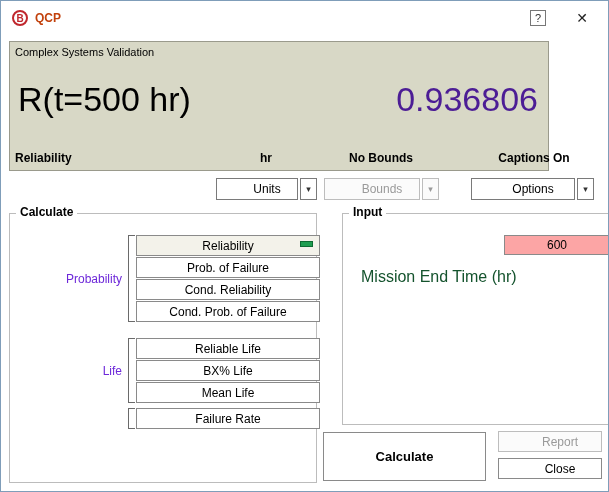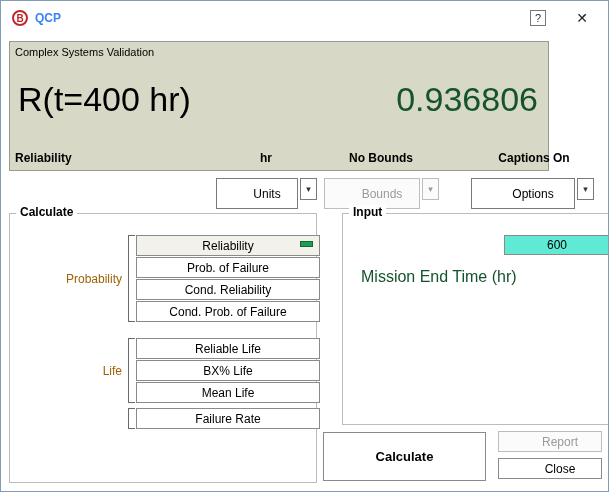--- a/index.html
+++ b/index.html
@@ -13,51 +13,51 @@
   }
 
   
   .titlebar { position: absolute; left: 0; top: 0; width: 100%; height: 34px; background: #ffffff; }
   .app-icon {
     position: absolute; left: 11px; top: 9px; width: 16px; height: 16px;
     border: 2px solid #c0272d; border-radius: 50%;
     color: #c0272d; font-weight: bold; font-size: 10px;
     display: flex; align-items: center; justify-content: center;
   }
-  .win-title { position: absolute; left: 34px; top: 10px; font-size: 12px; font-weight: bold; color: #3b82f6; }
+  .win-title { position: absolute; left: 34px; top: 10px; font-size: 12px; font-weight: bold; color: #c2410c; }
   .help-btn {
     position: absolute; right: 62px; top: 9px; width: 16px; height: 16px;
     border: 1px solid #777; color: #333; font-size: 11px;
     display: flex; align-items: center; justify-content: center; cursor: pointer;
     background: #fff;
   }
   .close-btn {
     position: absolute; right: 16px; top: 7px; width: 20px; height: 20px;
     font-size: 14px; color: #222; display: flex; align-items: center; justify-content: center;
     cursor: pointer; background: #fff;
   }
 
   
   .display-panel {
     position: absolute; left: 8px; top: 40px; width: 540px; height: 130px;
     background: #d8d8c6; border: 1px solid #9a9a8c;
   }
   .display-caption { position: absolute; left: 5px; top: 4px; font-size: 11px; color: #000; }
   .display-expression { position: absolute; left: 8px; top: 38px; font-size: 34px; color: #000; }
-  .display-result { position: absolute; right: 10px; top: 38px; font-size: 34px; color: #14532d; }
+  .display-result { position: absolute; right: 10px; top: 38px; font-size: 34px; color: #4c1d95; }
   .status-row span { position: absolute; bottom: 5px; font-size: 12px; font-weight: bold; color: #000; }
   .status-left { left: 5px; }
   .status-units { left: 207px; width: 98px; text-align: center; }
   .status-bounds { left: 312px; width: 118px; text-align: center; }
   .status-captions { left: 460px; width: 128px; text-align: center; }
 
   
   .dd-group { position: absolute; top: 177px; height: 22px; display: flex; }
   .dd-main {
-    height: 31px; background: #ffffff; border: 1px solid #7a7a7a;
+    height: 22px; background: #ffffff; border: 1px solid #7a7a7a;
     font-size: 12px; font-family: inherit; cursor: pointer; padding-left: 20px;
   }
   .dd-arrow {
     width: 17px; height: 22px; margin-left: 2px;
     background: #ffffff; border: 1px solid #7a7a7a;
     font-size: 9px; color: #333; cursor: pointer;
     display: flex; align-items: center; justify-content: center;
   }
   .dd-units { left: 215px; } .dd-units .dd-main { width: 82px; }
   .dd-bounds { left: 323px; } .dd-bounds .dd-main { width: 96px; }
@@ -67,39 +67,39 @@
   
   .groupbox { position: absolute; border: 1px solid #bcbcbc; background: #fff; }
   .gb-calc { left: 8px; top: 212px; width: 308px; height: 270px; }
   .gb-input { left: 341px; top: 212px; width: 279px; height: 212px; }
   .gb-legend {
     position: absolute; top: -9px; left: 6px; padding: 0 4px;
     background: #fff; font-size: 12px; font-weight: bold; color: #000;
   }
 
   
-  .cat-label { position: absolute; left: 20px; width: 92px; text-align: right; font-size: 12px; color: #a16207; }
+  .cat-label { position: absolute; left: 20px; width: 92px; text-align: right; font-size: 12px; color: #6d28d9; }
   .bracket { position: absolute; left: 118px; width: 7px; border: 1px solid #6a6a6a; border-right: none; }
   .stack { position: absolute; left: 126px; width: 184px; display: flex; flex-direction: column; gap: 1px; }
   .calc-btn {
     position: relative; height: 21px; background: #ffffff; border: 1px solid #8a8a8a;
     font-size: 12px; font-family: inherit; cursor: pointer; text-align: center;
   }
   .calc-btn.selected { background: #f3f2ea; }
   .sel-chip {
     position: absolute; right: 6px; top: 5px; width: 13px; height: 6px;
     background: #1e9e50; border: 1px solid #0d6b33;
   }
 
   
   .mission-label { position: absolute; left: 18px; top: 26px; font-size: 16px; color: #14532d; margin-top: 28px; }
   .mission-input {
     position: absolute; right: 10px; top: 21px; width: 106px; height: 20px;
     border: 1px solid #8a8a8a; font-size: 12px; font-family: inherit;
-    text-align: center; background: #5eead4;
+    text-align: center; background: #fca5a5;
   }
 
   
   .calculate-btn {
     position: absolute; left: 322px; top: 431px; width: 163px; height: 49px;
     background: #fff; border: 1px solid #8a8a8a;
     font-size: 13px; font-weight: bold; font-family: inherit; cursor: pointer;
   }
   .report-btn, .close-btn2 {
     position: absolute; left: 497px; width: 104px; height: 21px;
@@ -114,21 +114,21 @@
 
 <div class="titlebar">
   <div class="app-icon">B</div>
   <div class="win-title">QCP</div>
   <div class="help-btn">?</div>
   <div class="close-btn">✕</div>
 </div>
 
 <div class="display-panel">
   <div class="display-caption">Complex Systems Validation</div>
-  <div class="display-expression">R(t=400 hr)</div>
+  <div class="display-expression">R(t=500 hr)</div>
   <div class="display-result">0.936806</div>
   <div class="status-row">
     <span class="status-left">Reliability</span>
     <span class="status-units">hr</span>
     <span class="status-bounds">No Bounds</span>
     <span class="status-captions">Captions On</span>
   </div>
 </div>
 
 <div class="dd-group dd-units">

